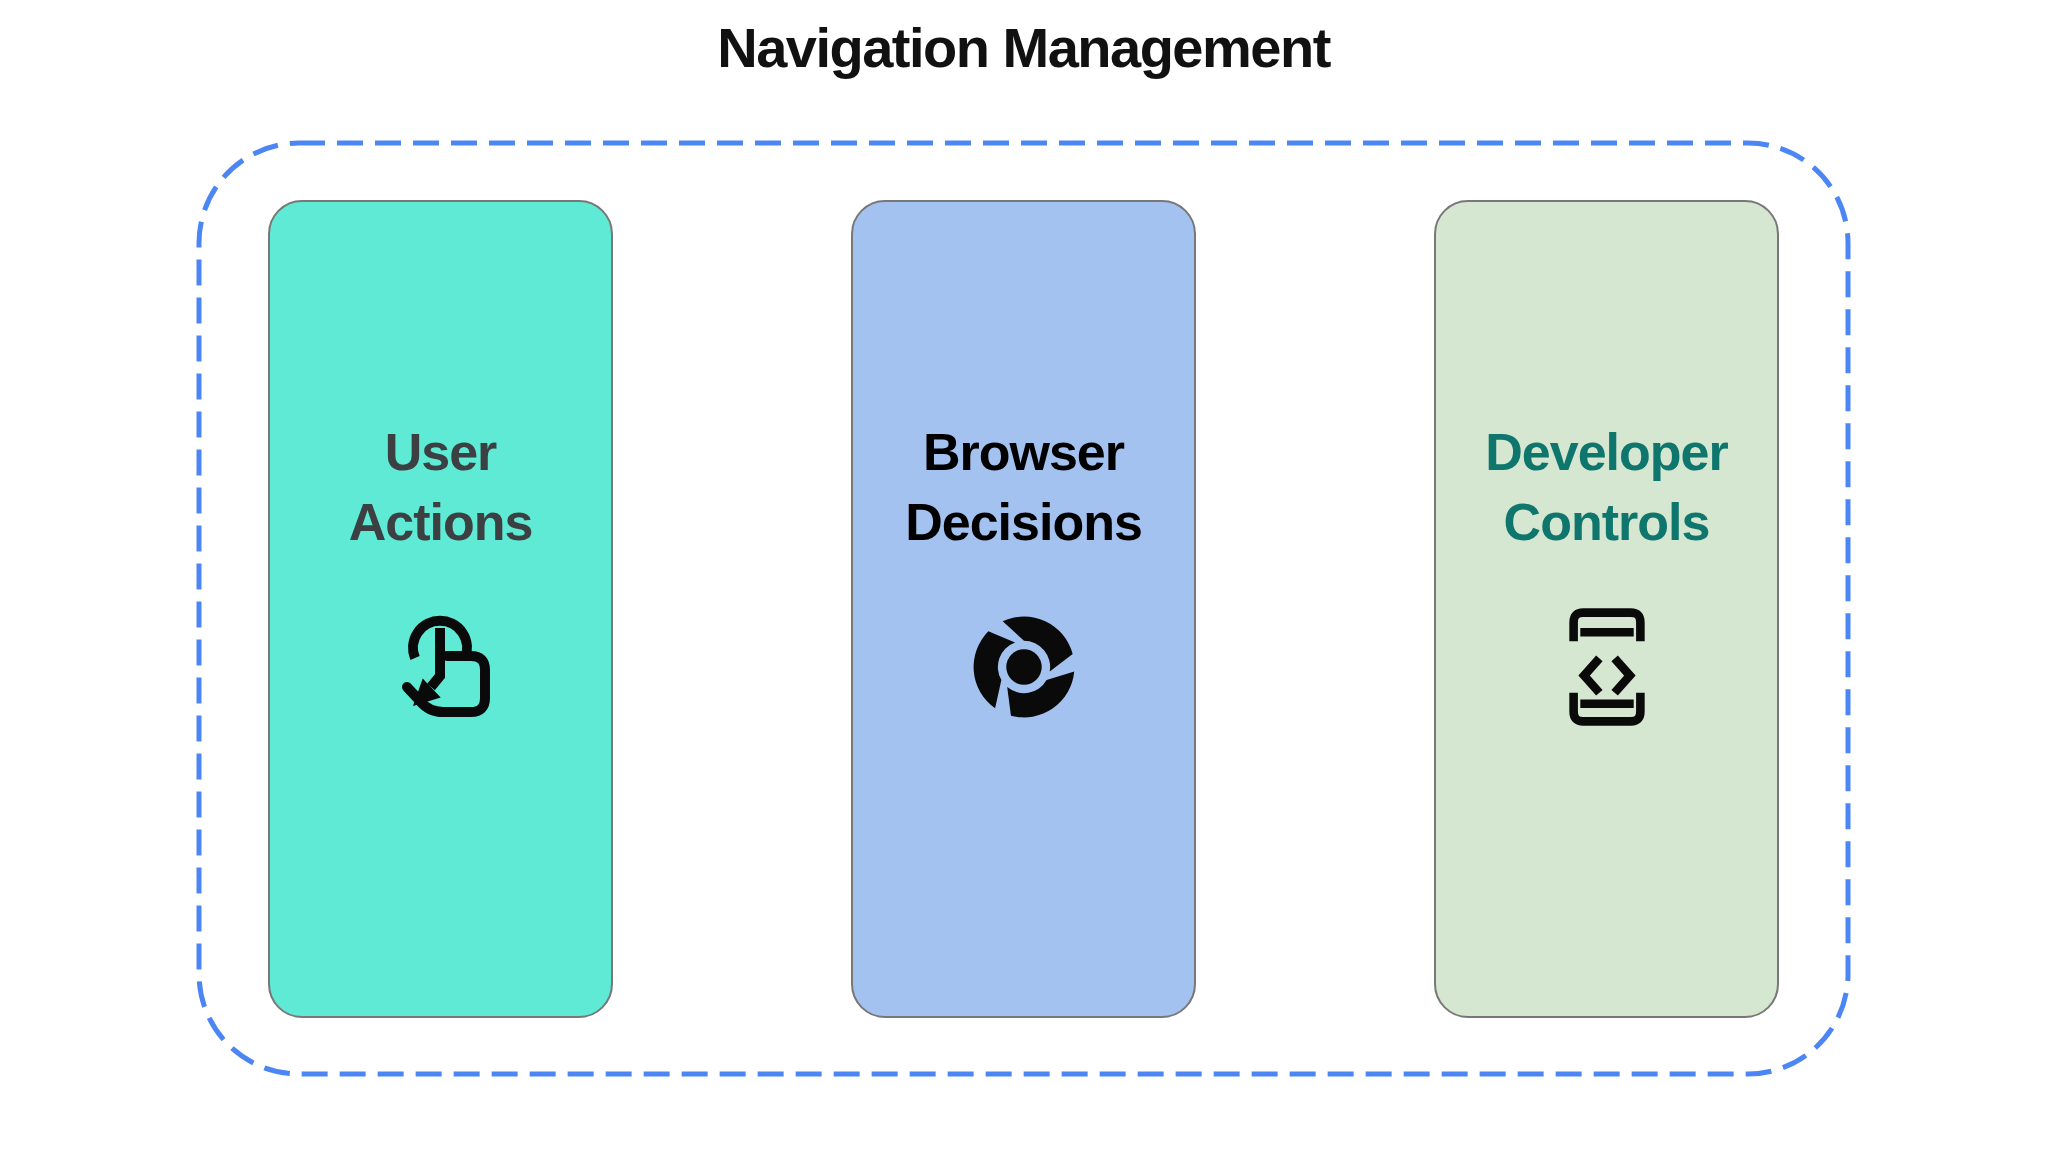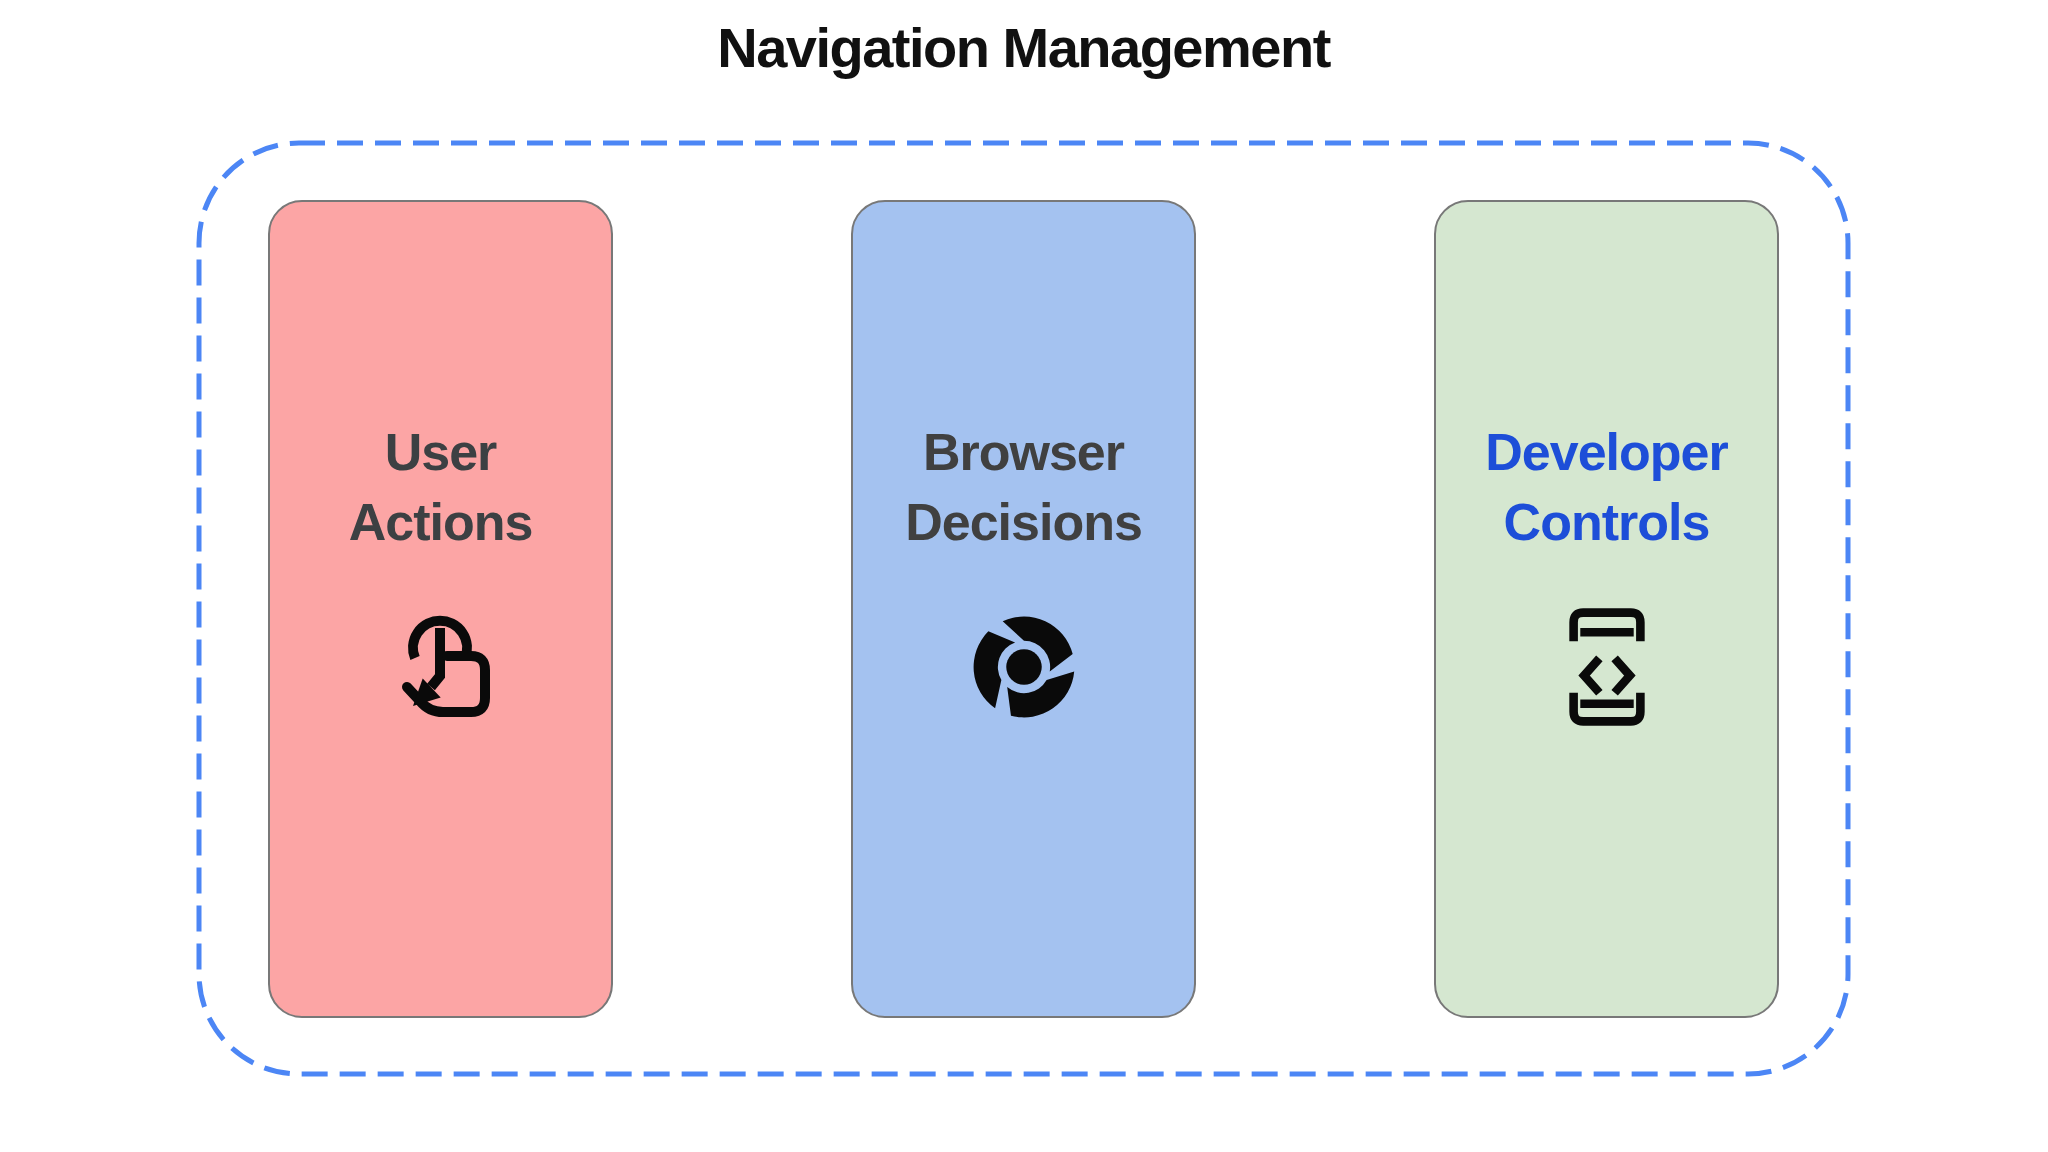--- a/index.html
+++ b/index.html
@@ -89,52 +89,52 @@
   <h1 class="page-title" style="color: rgb(17, 17, 17);">Navigation Management</h1>
 
   <div class="frame">
 
     <svg class="border-svg" width="1655" height="937" viewBox="0 0 1655 937">
       <rect x="3" y="3" width="1649" height="931" rx="100" ry="100" fill="none" stroke-width="5" stroke-dasharray="26 12" style="stroke: rgb(76, 134, 245);"></rect>
     </svg>
 
     <div class="cards">
 
-      <div class="card" style="background-color: #fca5a5; border-color: rgb(120, 120, 120);">
+      <div class="card" style="background-color: #5eead4; border-color: rgb(120, 120, 120);">
         <div class="card-label" style="color: rgb(60, 64, 67);">User
 Actions</div>
         <div class="icon-wrap">
           <svg width="112" height="145" viewBox="0 0 112 145">
             <g fill="none" stroke-width="10" style="stroke: rgb(10, 10, 10);">
               <path d="M30 64 A27 27 0 1 1 80 64"></path>
               <path d="M55 34 L55 82 L46 93"></path>
               <path d="M62 62 H86 Q100 62 100 76 V104 Q100 118 86 118 H58 Q44 118 35 107 L22 93" stroke-linejoin="round" stroke-linecap="round"></path>
             </g>
             <path d="M28 112 L55.7 103.4 L37.7 84.6 Z" style="fill: rgb(10, 10, 10);"></path>
           </svg>
         </div>
       </div>
 
       <div class="card" style="background-color: rgb(164, 194, 240); border-color: rgb(120, 120, 120);">
-        <div class="card-label" style="color: #404040;">Browser
+        <div class="card-label" style="color: #000000;">Browser
 Decisions</div>
         <div class="icon-wrap">
           <svg width="112" height="112" viewBox="0 0 120 120">
             <g style="fill: rgb(10, 10, 10);">
               <path d="M114 60 A54 54 0 0 1 50.63 113.18 L43.94 82.94 A28 28 0 0 0 85.38 71.83 Z" transform="rotate(245 60 60)"></path>
               <path d="M114 60 A54 54 0 0 1 50.63 113.18 L43.94 82.94 A28 28 0 0 0 85.38 71.83 Z" transform="rotate(5 60 60)"></path>
               <path d="M114 60 A54 54 0 0 1 50.63 113.18 L43.94 82.94 A28 28 0 0 0 85.38 71.83 Z" transform="rotate(125 60 60)"></path>
               <circle cx="60" cy="60" r="19"></circle>
             </g>
           </svg>
         </div>
       </div>
 
       <div class="card" style="background-color: rgb(213, 231, 208); border-color: rgb(120, 120, 120);">
-        <div class="card-label" style="color: #1d4ed8;">Developer
+        <div class="card-label" style="color: #0f766e;">Developer
 Controls</div>
         <div class="icon-wrap">
           <svg width="92" height="124" viewBox="0 0 96 130">
             <g fill="none" stroke-width="9" style="stroke: rgb(10, 10, 10);">
               <path d="M13 38 V18 Q13 8 23 8 H73 Q83 8 83 18 V38"></path>
               <path d="M20 28.5 H76"></path>
               <path d="M13 92 V112 Q13 122 23 122 H73 Q83 122 83 112 V92"></path>
               <path d="M20 103.5 H76"></path>
               <path d="M40 56 L24 74 L40 92"></path>
               <path d="M56 56 L72 74 L56 92"></path>

